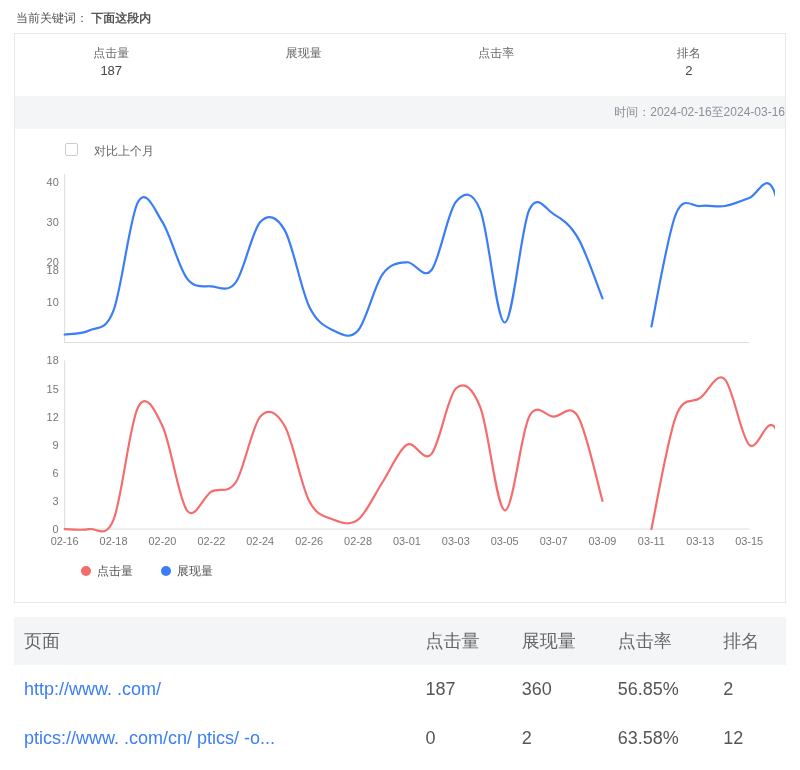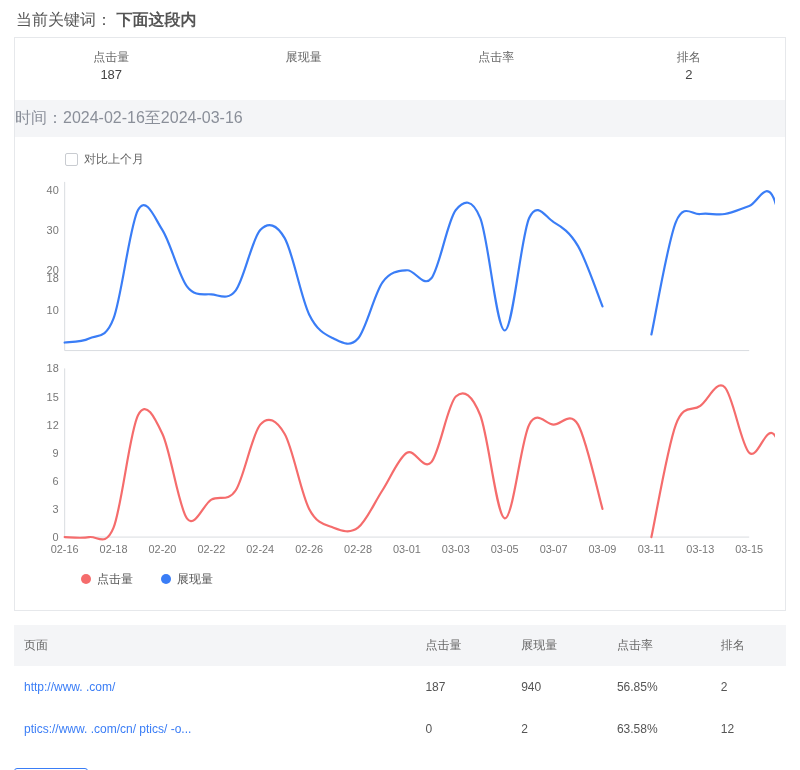--- a/index.html
+++ b/index.html
@@ -11,41 +11,41 @@
   }
   *{box-sizing:border-box;}
   body{
     margin:0;
     font-family:-apple-system,BlinkMacSystemFont,"Helvetica Neue",Arial,"PingFang SC","Hiragino Sans GB","Microsoft YaHei",sans-serif;
     background:#fff;
     color:var(--text);
     width:800px;
     padding:10px 14px 20px;
   }
-  .kw-line{font-size:16px;color:#555;padding:0 2px 6px;}
+  .kw-line{font-size:12px;color:#555;padding:0 2px 6px;}
   .kw-line .kw{font-weight:600;}
   .panel{border:1px solid var(--border);}
   .stats{display:flex;}
   .stat{flex:1;text-align:center;padding:10px 4px 12px;}
   .stat+.stat{border-left:0 solid var(--border);}
   .stat .label{font-size:12px;color:#666;line-height:18px;}
   .stat .value{font-size:13px;color:#444;line-height:18px;}
-  .time-bar{background:#f4f5f7;color:var(--muted);font-size:16px;text-align:left;padding:8px 0;margin-top:4px;}
-  .compare-row{display:flex;align-items:center;gap:6px;padding:14px 50px 4px;}
+  .time-bar{background:#f4f5f7;color:var(--muted);font-size:12px;text-align:right;padding:8px 0;margin-top:4px;}
+  .compare-row{display:flex;align-items:flex-start;gap:16px;padding:14px 50px 4px;}
   .checkbox{width:13px;height:13px;border:1px solid #c9ccd1;border-radius:2px;background:#fff;display:inline-block;}
   .compare-lbl{font-size:12px;color:#666;}
   .chart-wrap{position:relative;padding:0 10px 8px 6px;}
   svg.chart{display:block;width:100%;}
   .axis-line{stroke:#d9dce0;stroke-width:1;}
   .tick-text{font-size:11px;fill:#777;}
   .series-line{fill:none;stroke-width:2.2;stroke-linejoin:round;stroke-linecap:round;}
   .legend{display:flex;gap:28px;padding:8px 0 14px 60px;font-size:12px;color:#555;}
   .legend-item{display:flex;align-items:center;gap:6px;}
   .legend-dot{width:10px;height:10px;border-radius:50%;display:inline-block;}
-  .table{width:100%;border-collapse:collapse;font-size:12px;margin-top:14px;}
+  .table{width:100%;border-collapse:collapse;font-size:18px;margin-top:14px;}
   .table th{background:#f4f5f7;color:#666;font-weight:400;text-align:left;padding:12px 10px;}
   .table td{padding:14px 10px;border-top:0;color:#555;}
   .table td.link a{color:var(--blue);text-decoration:none;}
   .table tr+tr td{border-top:0;}
   .footer{display:flex;align-items:center;justify-content:space-between;margin-top:18px;}
   .dl-btn{border:1px solid var(--blue);color:var(--blue);background:#fff;font-size:12px;padding:6px 12px;border-radius:3px;cursor:pointer;}
   .pager{display:flex;align-items:center;gap:8px;font-size:12px;color:#666;}
   .page-size{border:1px solid var(--border);padding:5px 26px 5px 10px;border-radius:3px;position:relative;cursor:pointer;background:#fff;}
 </style>
 </head>
@@ -134,21 +134,21 @@
       <th>点击量</th>
       <th>展现量</th>
       <th>点击率</th>
       <th>排名</th>
     </tr>
   </thead>
   <tbody>
     <tr>
       <td class="link"><a href="#">http://www.            .com/</a></td>
       <td>187</td>
-      <td>940</td>
+      <td>360</td>
       <td>56.85%</td>
       <td>2</td>
     </tr>
     <tr>
       <td class="link"><a href="#">ptics://www.            .com/cn/            ptics/     -o...</a></td>
       <td>0</td>
       <td>2</td>
       <td>63.58%</td>
       <td>12</td>
     </tr>

